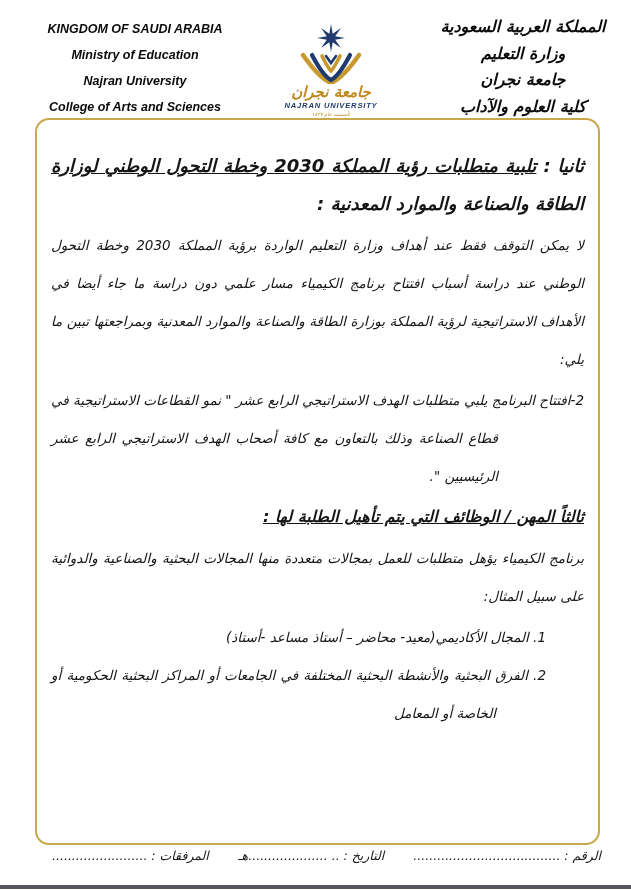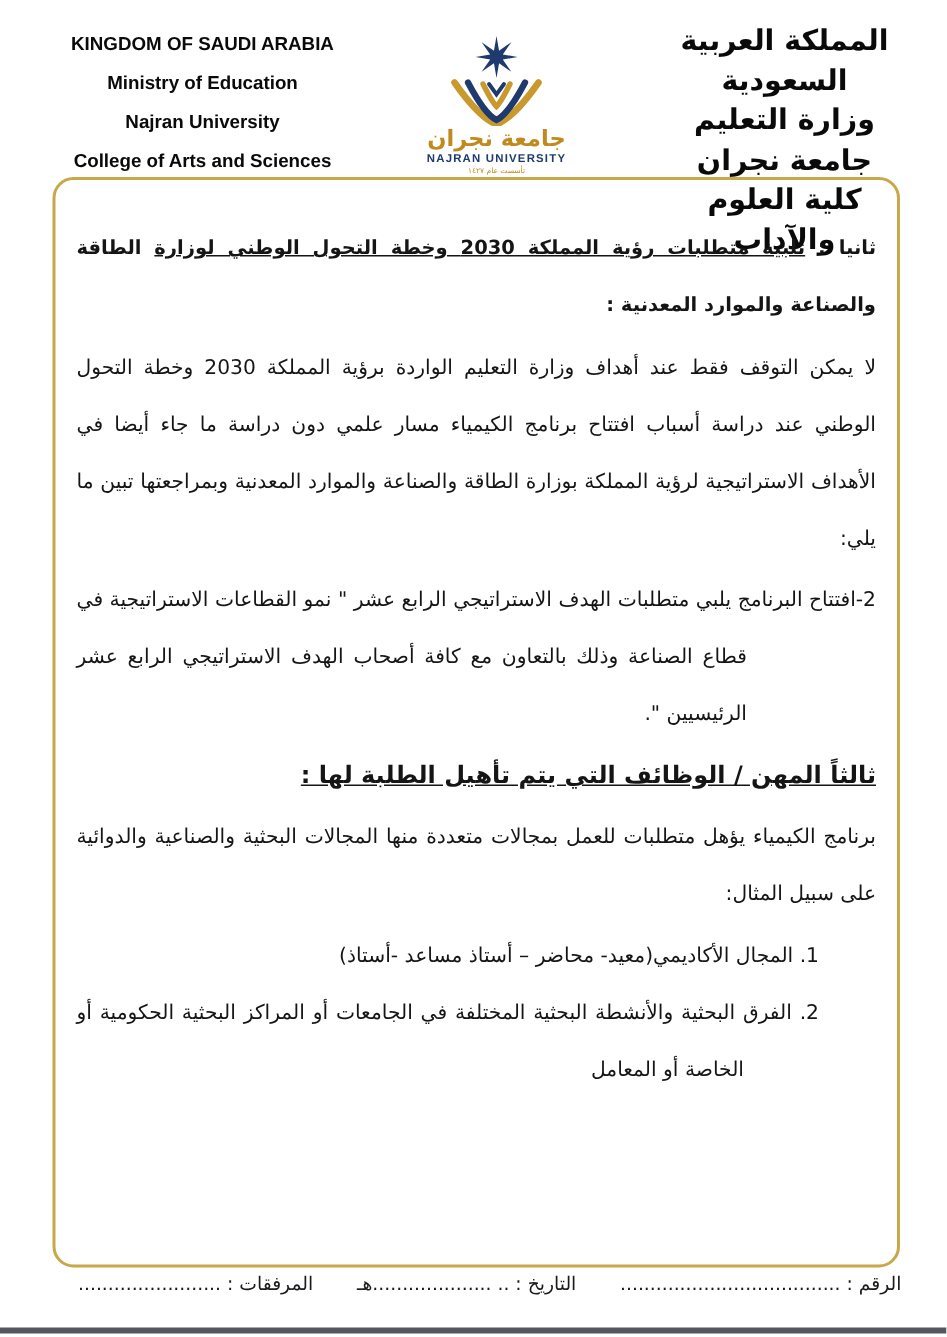--- a/index.html
+++ b/index.html
@@ -1,39 +1,39 @@
 <!DOCTYPE html>
 <html lang="ar"><head>
 <meta charset="utf-8">
 <style>
   html,body{margin:0;padding:0;}
   body{width:631px;height:891px;background:#ffffff;overflow:hidden;
        font-family:"DejaVu Sans",sans-serif;color:#111;}
-  .page{position:relative;width:631px;height:891px;background:#fff;}
+  .page{position:relative;width:631px;height:891px;background:#fff;font-style:italic;}
 
   
   .letterhead{position:absolute;top:12px;left:0;width:631px;height:106px;}
   .lh-en{position:absolute;left:36px;top:4px;width:198px;text-align:center;
          font-family:"Liberation Sans",sans-serif;font-weight:bold;
          font-size:12.5px;line-height:26px;color:#0a0a0a;}
   .lh-ar{position:absolute;right:20px;top:2px;width:176px;text-align:center;
-         direction:rtl;font-weight:bold;font-size:19px;line-height:26.5px;color:#0a0a0a;}
+         direction:rtl;font-weight:bold;font-size:16px;line-height:26.5px;color:#0a0a0a;}
   .lh-logo{position:absolute;left:278px;top:10px;width:106px;text-align:center;line-height:1;}
   .logo-ar{font-size:15px;font-weight:bold;color:#c08a1e;margin-top:-2px;}
   .logo-en{font-family:"Liberation Sans",sans-serif;font-size:7.6px;font-weight:bold;
            letter-spacing:.8px;color:#1e3a6e;margin-top:2px;}
   .logo-tag{font-size:5px;color:#c08a1e;margin-top:2px;letter-spacing:1px;}
 
   
   .content-box{position:absolute;left:35px;top:118px;width:565px;height:727px;
        box-sizing:border-box;border:2px solid #c8a84b;border-radius:14px;
        padding:27px 14px 0 14px;direction:rtl;text-align:justify;
        font-size:13.5px;line-height:38px;color:#151515;overflow:hidden;}
   .content-box p{margin:0 0 3px 0;}
-  .h-second{font-weight:bold;font-size:13px;}
+  .h-second{font-weight:bold;font-size:18px;}
   .u{text-decoration:underline;}
   .h-third{font-weight:bold;font-size:16px;}
   ul.doc-list{margin:0 0 3px 0;padding:0;list-style:none;}
   ul.list-a li{padding-right:86px;text-indent:-86px;margin:0;}
   ul.list-b li{padding-right:88px;text-indent:-50px;margin:0;}
 
   
   .doc-footer{position:absolute;left:0;top:848px;width:631px;box-sizing:border-box;
       direction:rtl;display:flex;justify-content:space-between;
       padding:0 30px 0 52px;font-size:12.5px;color:#1a1a1a;white-space:nowrap;}

